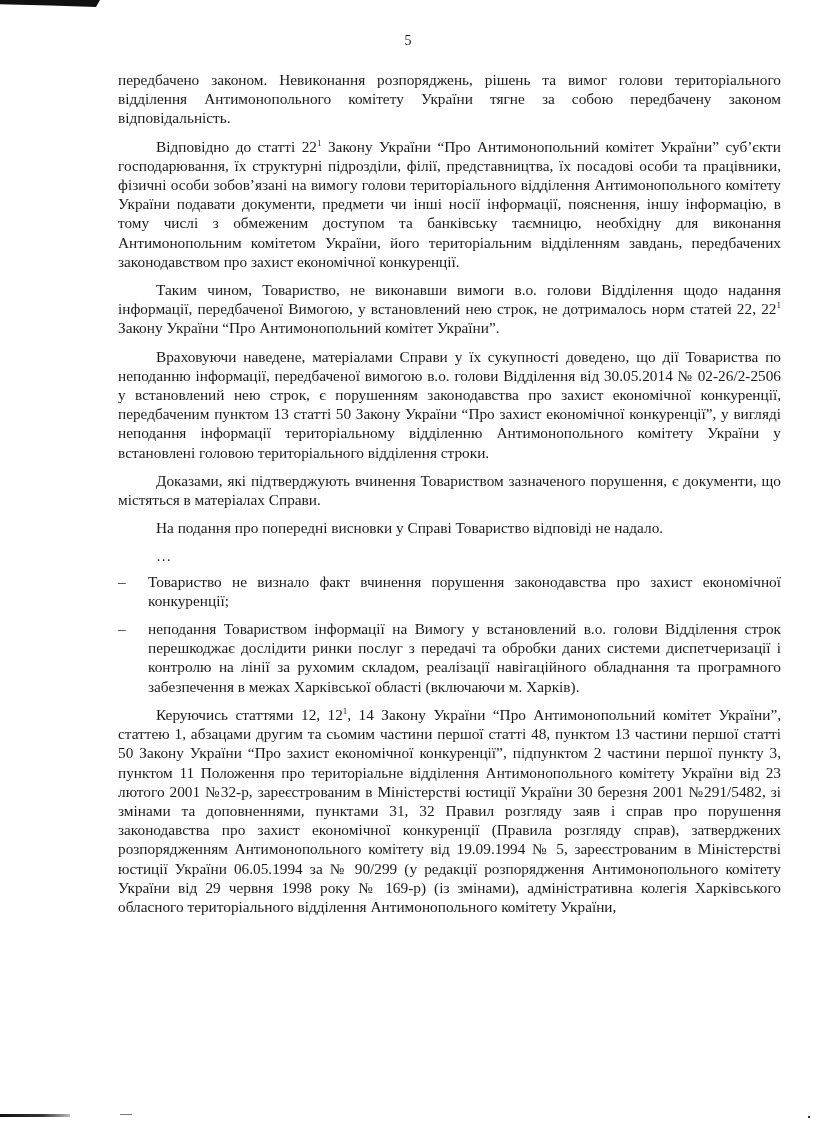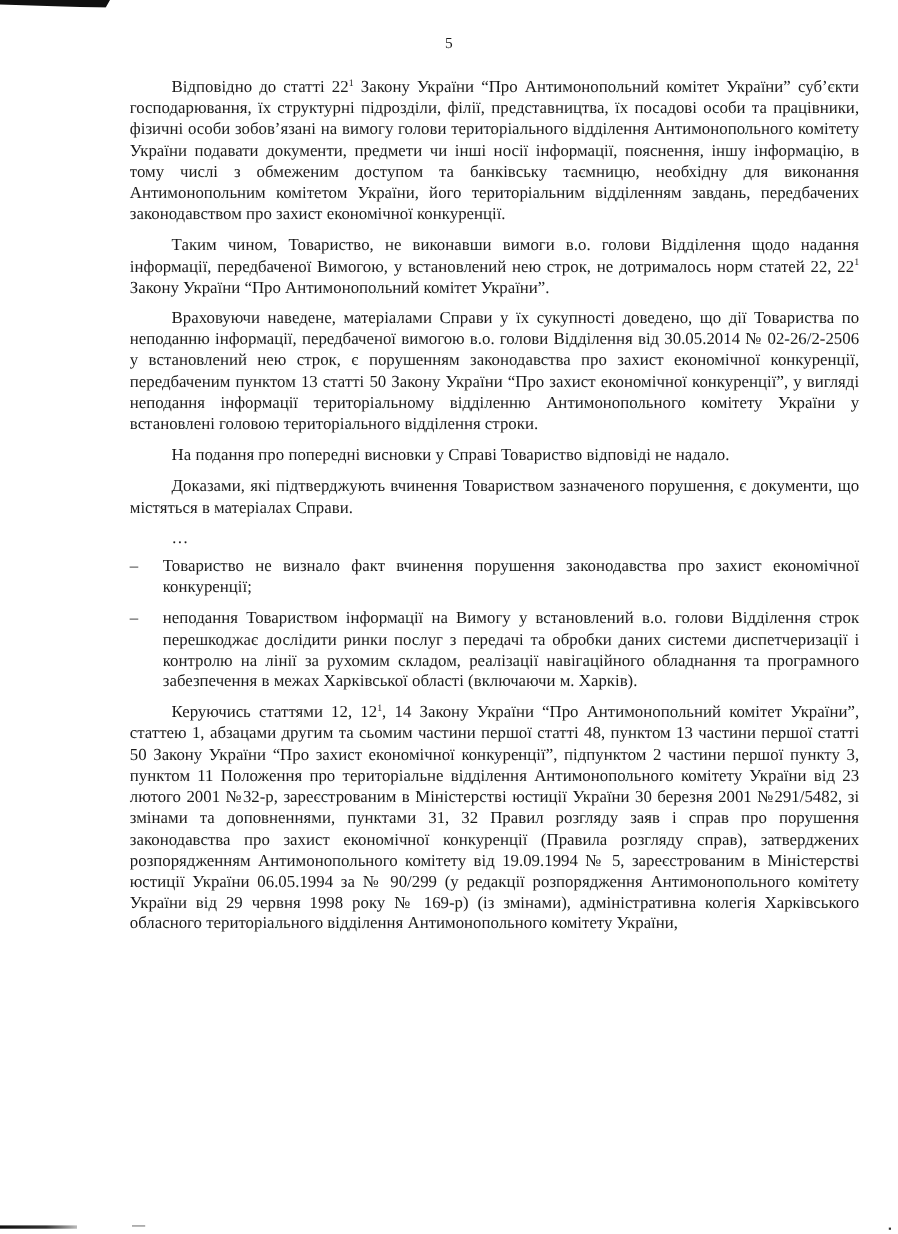--- a/index.html
+++ b/index.html
@@ -43,30 +43,31 @@
 </style>
 </head>
 <body>
 
 <div class="page">
   <div class="scan-mark-top"></div>
 
   <div class="page-number">5</div>
 
   <div class="body-text">
+    <p class="para no-indent">передбачено законом. Невиконання розпоряджень, рішень та вимог голови територіального відділення Антимонопольного комітету України тягне за собою передбачену законом відповідальність.</p>
 
     <p class="para indent"><span>Відповідно до статті 22</span><sup>1</sup><span> Закону України “Про Антимонопольний комітет України” суб’єкти господарювання, їх структурні підрозділи, філії, представництва, їх посадові особи та працівники, фізичні особи зобов’язані на вимогу голови територіального відділення Антимонопольного комітету України подавати документи, предмети чи інші носії інформації, пояснення, іншу інформацію, в тому числі з обмеженим доступом та банківську таємницю, необхідну для виконання Антимонопольним комітетом України, його територіальним відділенням завдань, передбачених законодавством про захист економічної конкуренції.</span></p>
 
     <p class="para indent"><span>Таким чином, Товариство, не виконавши вимоги в.о. голови Відділення щодо надання інформації, передбаченої  Вимогою, у встановлений нею строк, не дотрималось норм статей 22, 22</span><sup>1</sup><span> Закону України “Про Антимонопольний комітет України”.</span></p>
 
     <p class="para indent">Враховуючи наведене, матеріалами Справи у їх сукупності доведено, що дії Товариства по неподанню інформації, передбаченої вимогою в.о. голови Відділення від 30.05.2014 № 02-26/2-2506 у встановлений нею строк, є порушенням законодавства про захист економічної конкуренції, передбаченим пунктом 13 статті 50 Закону України “Про захист економічної конкуренції”, у вигляді неподання інформації територіальному відділенню Антимонопольного комітету України у встановлені головою територіального відділення строки.</p>
 
+    <p class="para indent">Доказами, які підтверджують вчинення Товариством зазначеного порушення, є документи, що містяться в матеріалах Справи.</p>
+
     <p class="para short" style="text-indent:0">На подання про попередні висновки у Справі Товариство відповіді не надало.</p>
-
-    <p class="para indent">Доказами, які підтверджують вчинення Товариством зазначеного порушення, є документи, що містяться в матеріалах Справи.</p>
 
     <p class="ellipsis">…</p>
 
 
     <ul class="list">
       <li><span class="dash">–</span><span>Товариство не визнало факт вчинення порушення  законодавства про захист економічної конкуренції;</span></li>
       <li><span class="dash">–</span><span>неподання Товариством інформації на Вимогу у встановлений в.о. голови Відділення строк перешкоджає дослідити ринки послуг з передачі та обробки даних системи диспетчеризації і контролю на лінії за рухомим складом, реалізації навігаційного обладнання та програмного забезпечення в межах Харківської області (включаючи м. Харків).</span></li>
     </ul>
 
     <p class="para indent"><span>Керуючись статтями 12, 12</span><sup>1</sup><span>, 14 Закону України “Про Антимонопольний комітет України”, статтею 1, абзацами другим та сьомим частини першої статті 48, пунктом 13 частини першої статті 50  Закону України “Про захист економічної конкуренції”, підпунктом 2 частини першої пункту 3, пунктом 11 Положення про територіальне відділення Антимонопольного комітету України від 23 лютого 2001 №32-р, зареєстрованим в Міністерстві юстиції України 30 березня 2001 №291/5482, зі змінами та доповненнями, пунктами 31, 32 Правил розгляду заяв і справ про порушення законодавства про захист економічної конкуренції (Правила розгляду справ), затверджених розпорядженням Антимонопольного комітету від 19.09.1994 № 5, зареєстрованим в Міністерстві юстиції України 06.05.1994 за № 90/299 (у редакції розпорядження Антимонопольного комітету України від 29 червня 1998 року № 169-р) (із змінами), адміністративна колегія Харківського обласного територіального відділення Антимонопольного комітету України,</span></p>

